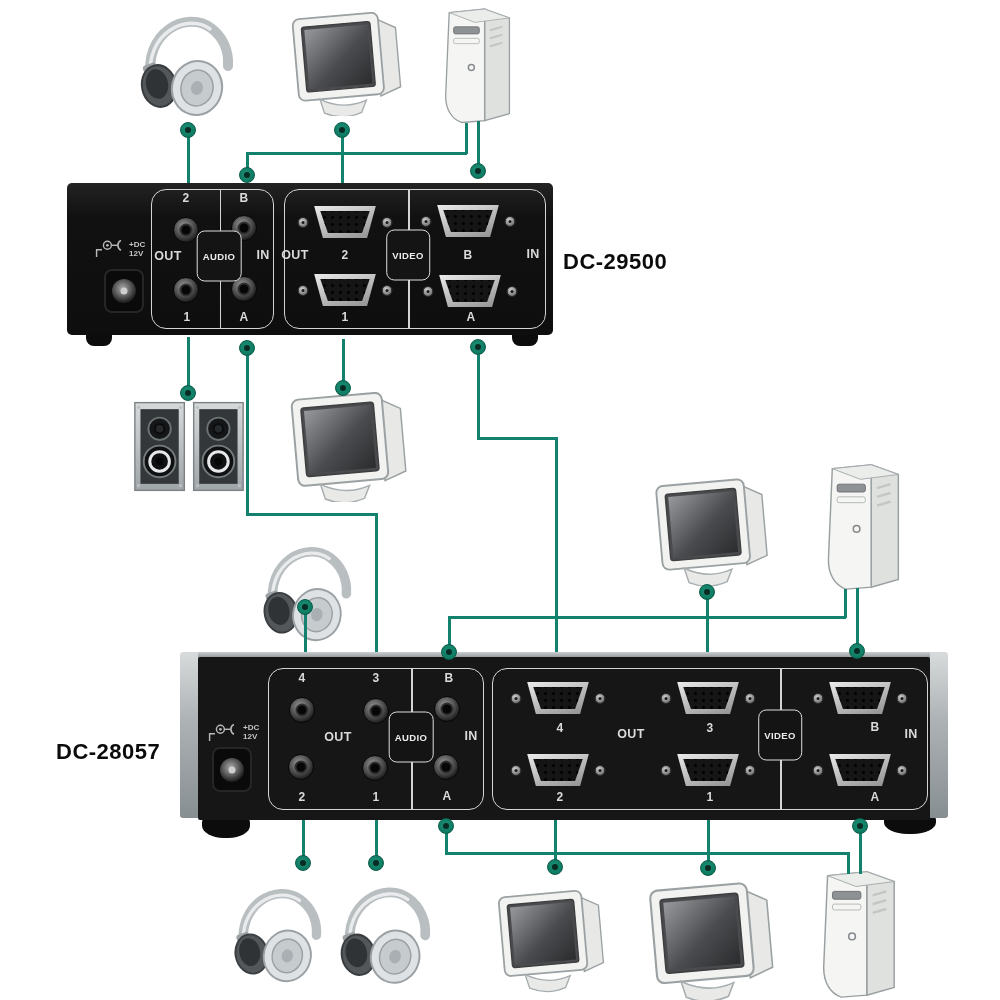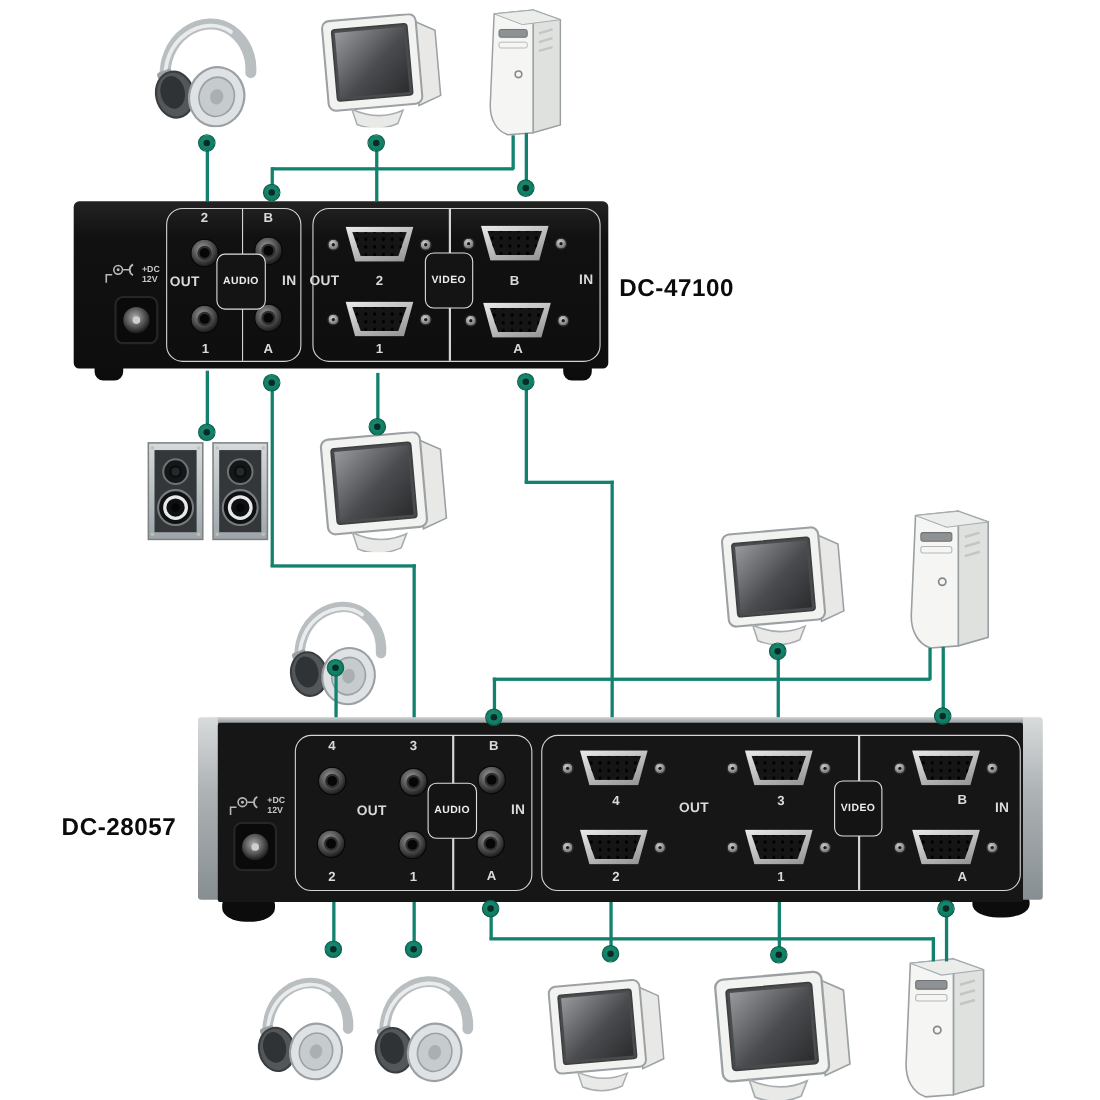--- a/index.html
+++ b/index.html
@@ -282,21 +282,21 @@
   <div class="vga" style="left:403px;top:108px">
     <span class="screw"></span>
     <span class="vshell">
           <span class="vpins"></span>
         </span>
     <span class="screw"></span>
   </div>
   <span class="dlabel" style="left:278px;top:134px">1</span>
   <span class="dlabel" style="left:404px;top:134px">A</span>
 </div>
-<div class="model" style="left:563px;top:249px">DC-47100</div>
+<div class="model" style="left:563px;top:249px">DC-29500</div>
 
 <div class="dev" style="left:180px;top:650px;width:768px;height:172px">
   <div class="cap" style="left:0;top:2px;height:166px"></div>
   <div class="cap" style="left:746px;top:2px;height:166px"></div>
   <div class="topstrip" style="left:18px;top:2px;width:732px;height:6px"></div>
   <div class="face2" style="left:18px;top:7px;width:732px;height:163px"></div>
 
   <svg class="psym" style="left:26px;top:70px;width:36px;height:24px">
         <use href="#sym-pol"></use>
       </svg>

